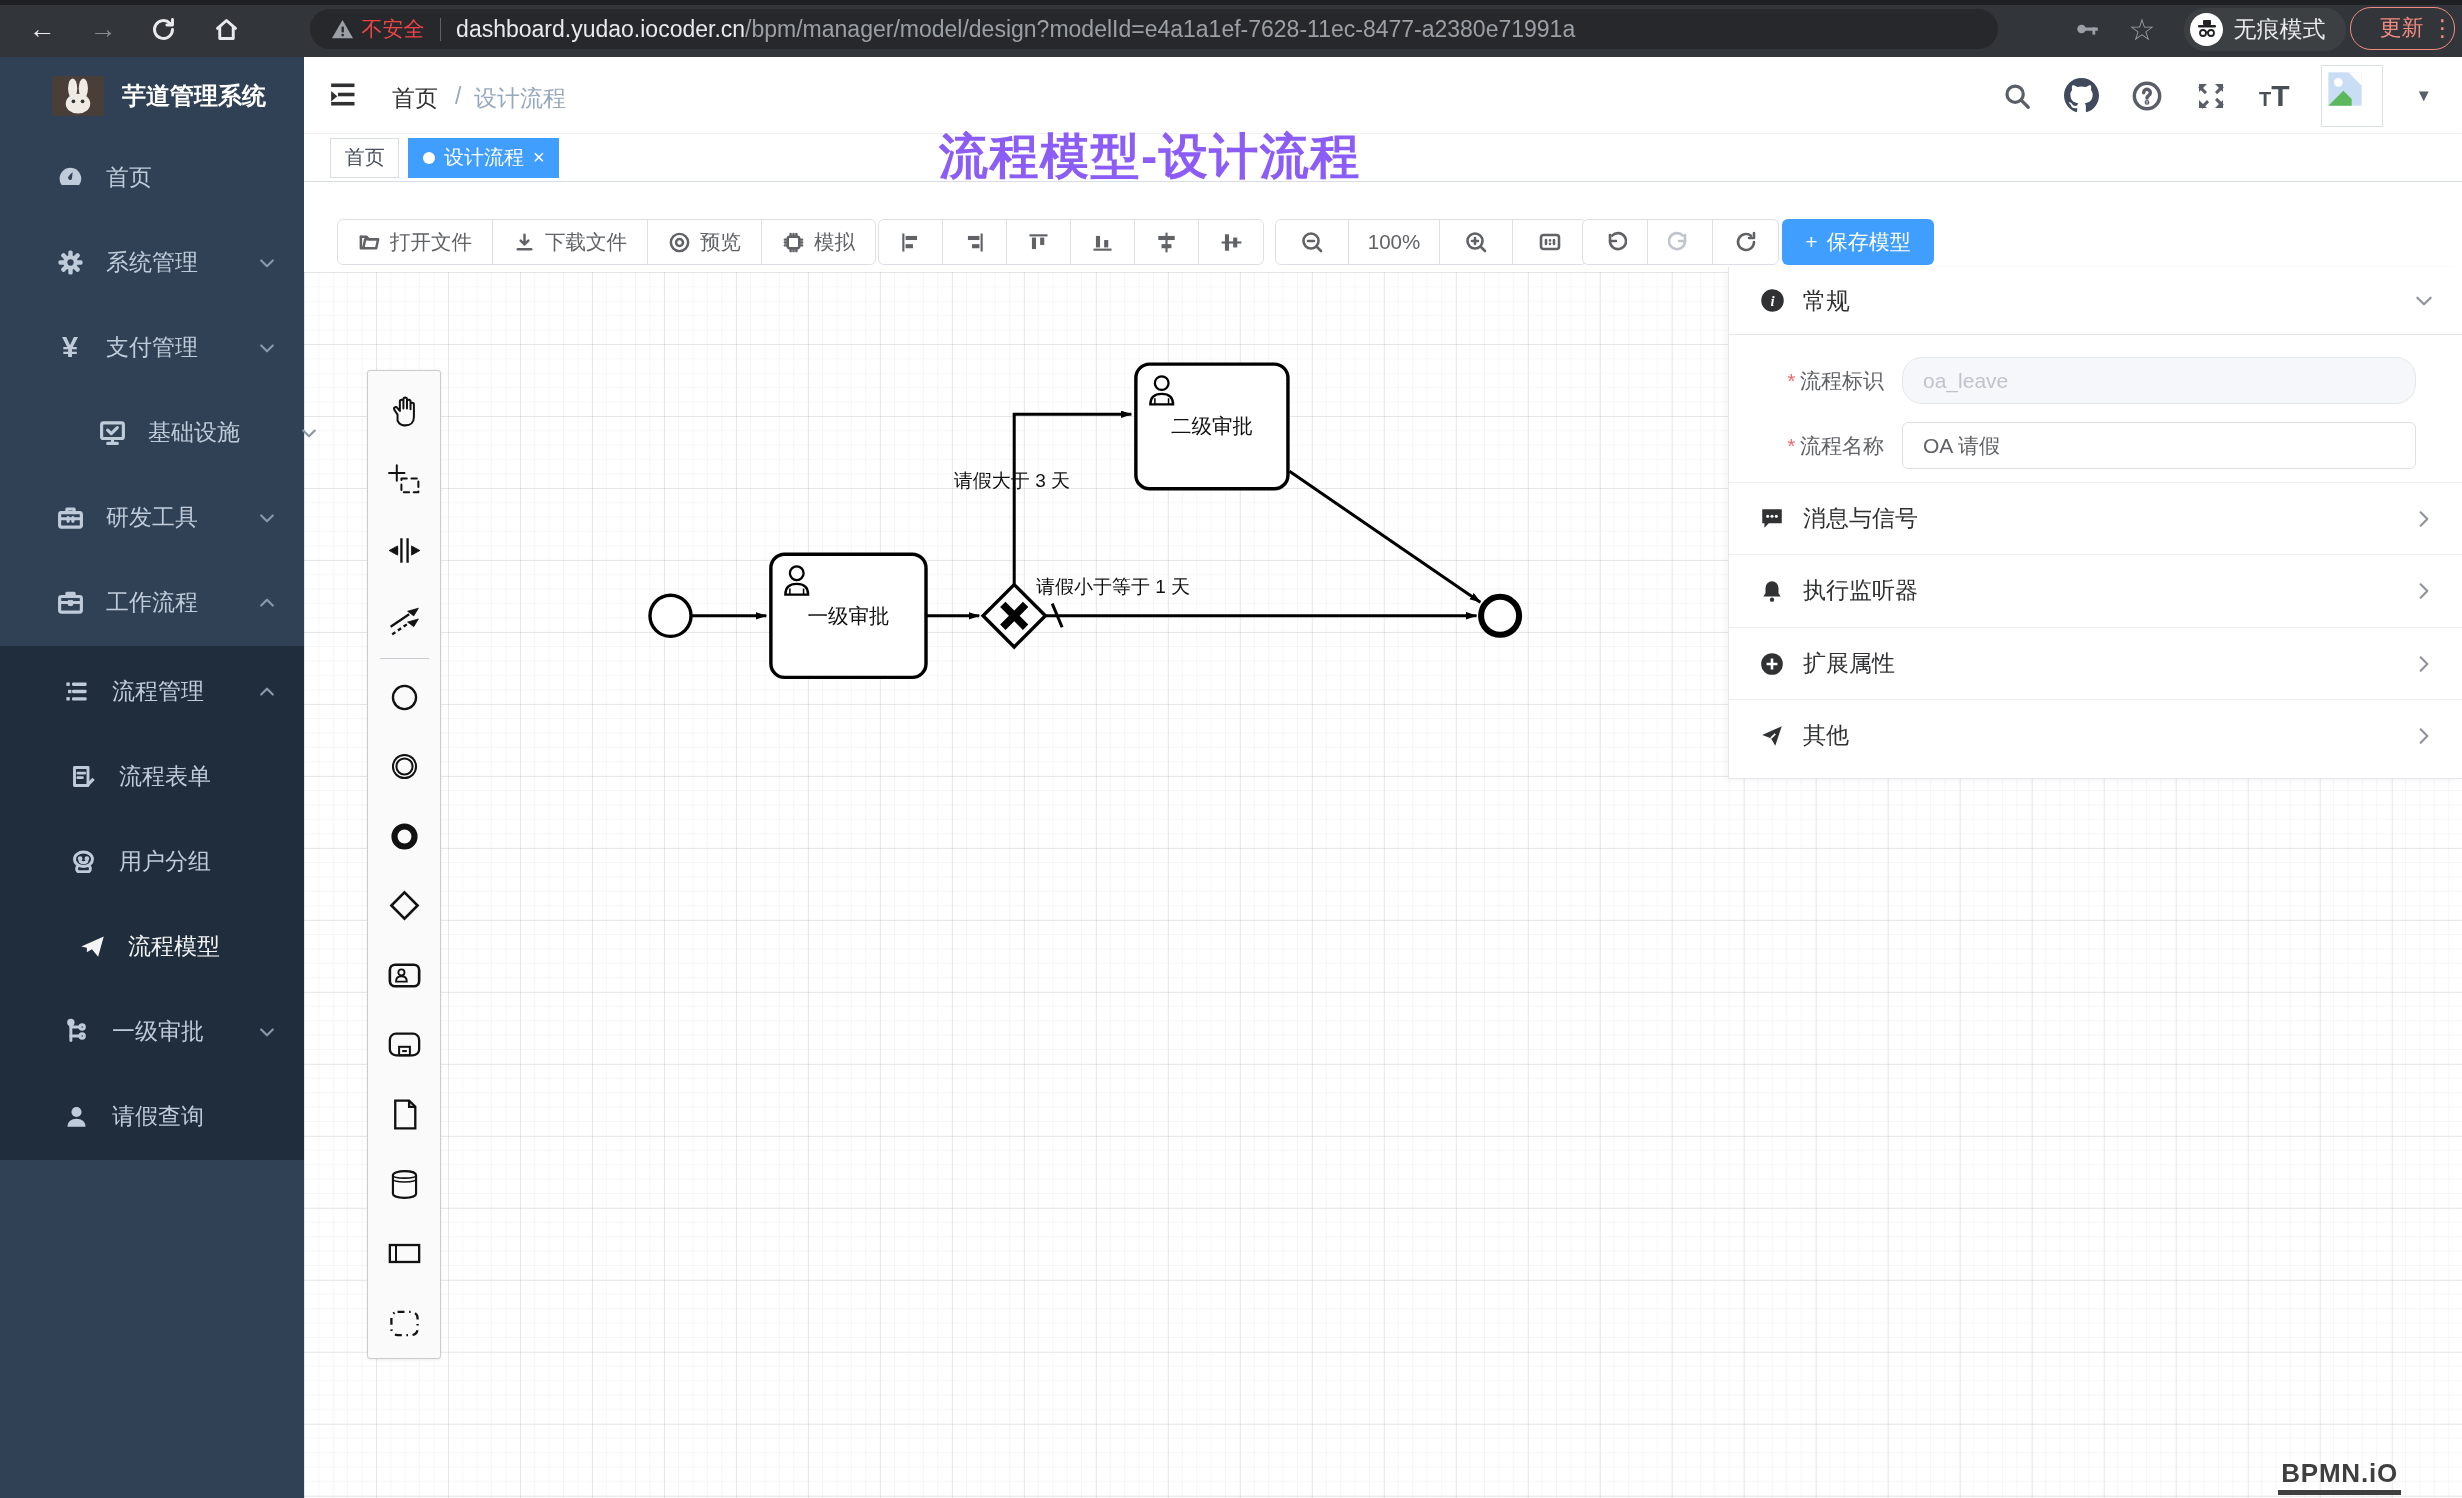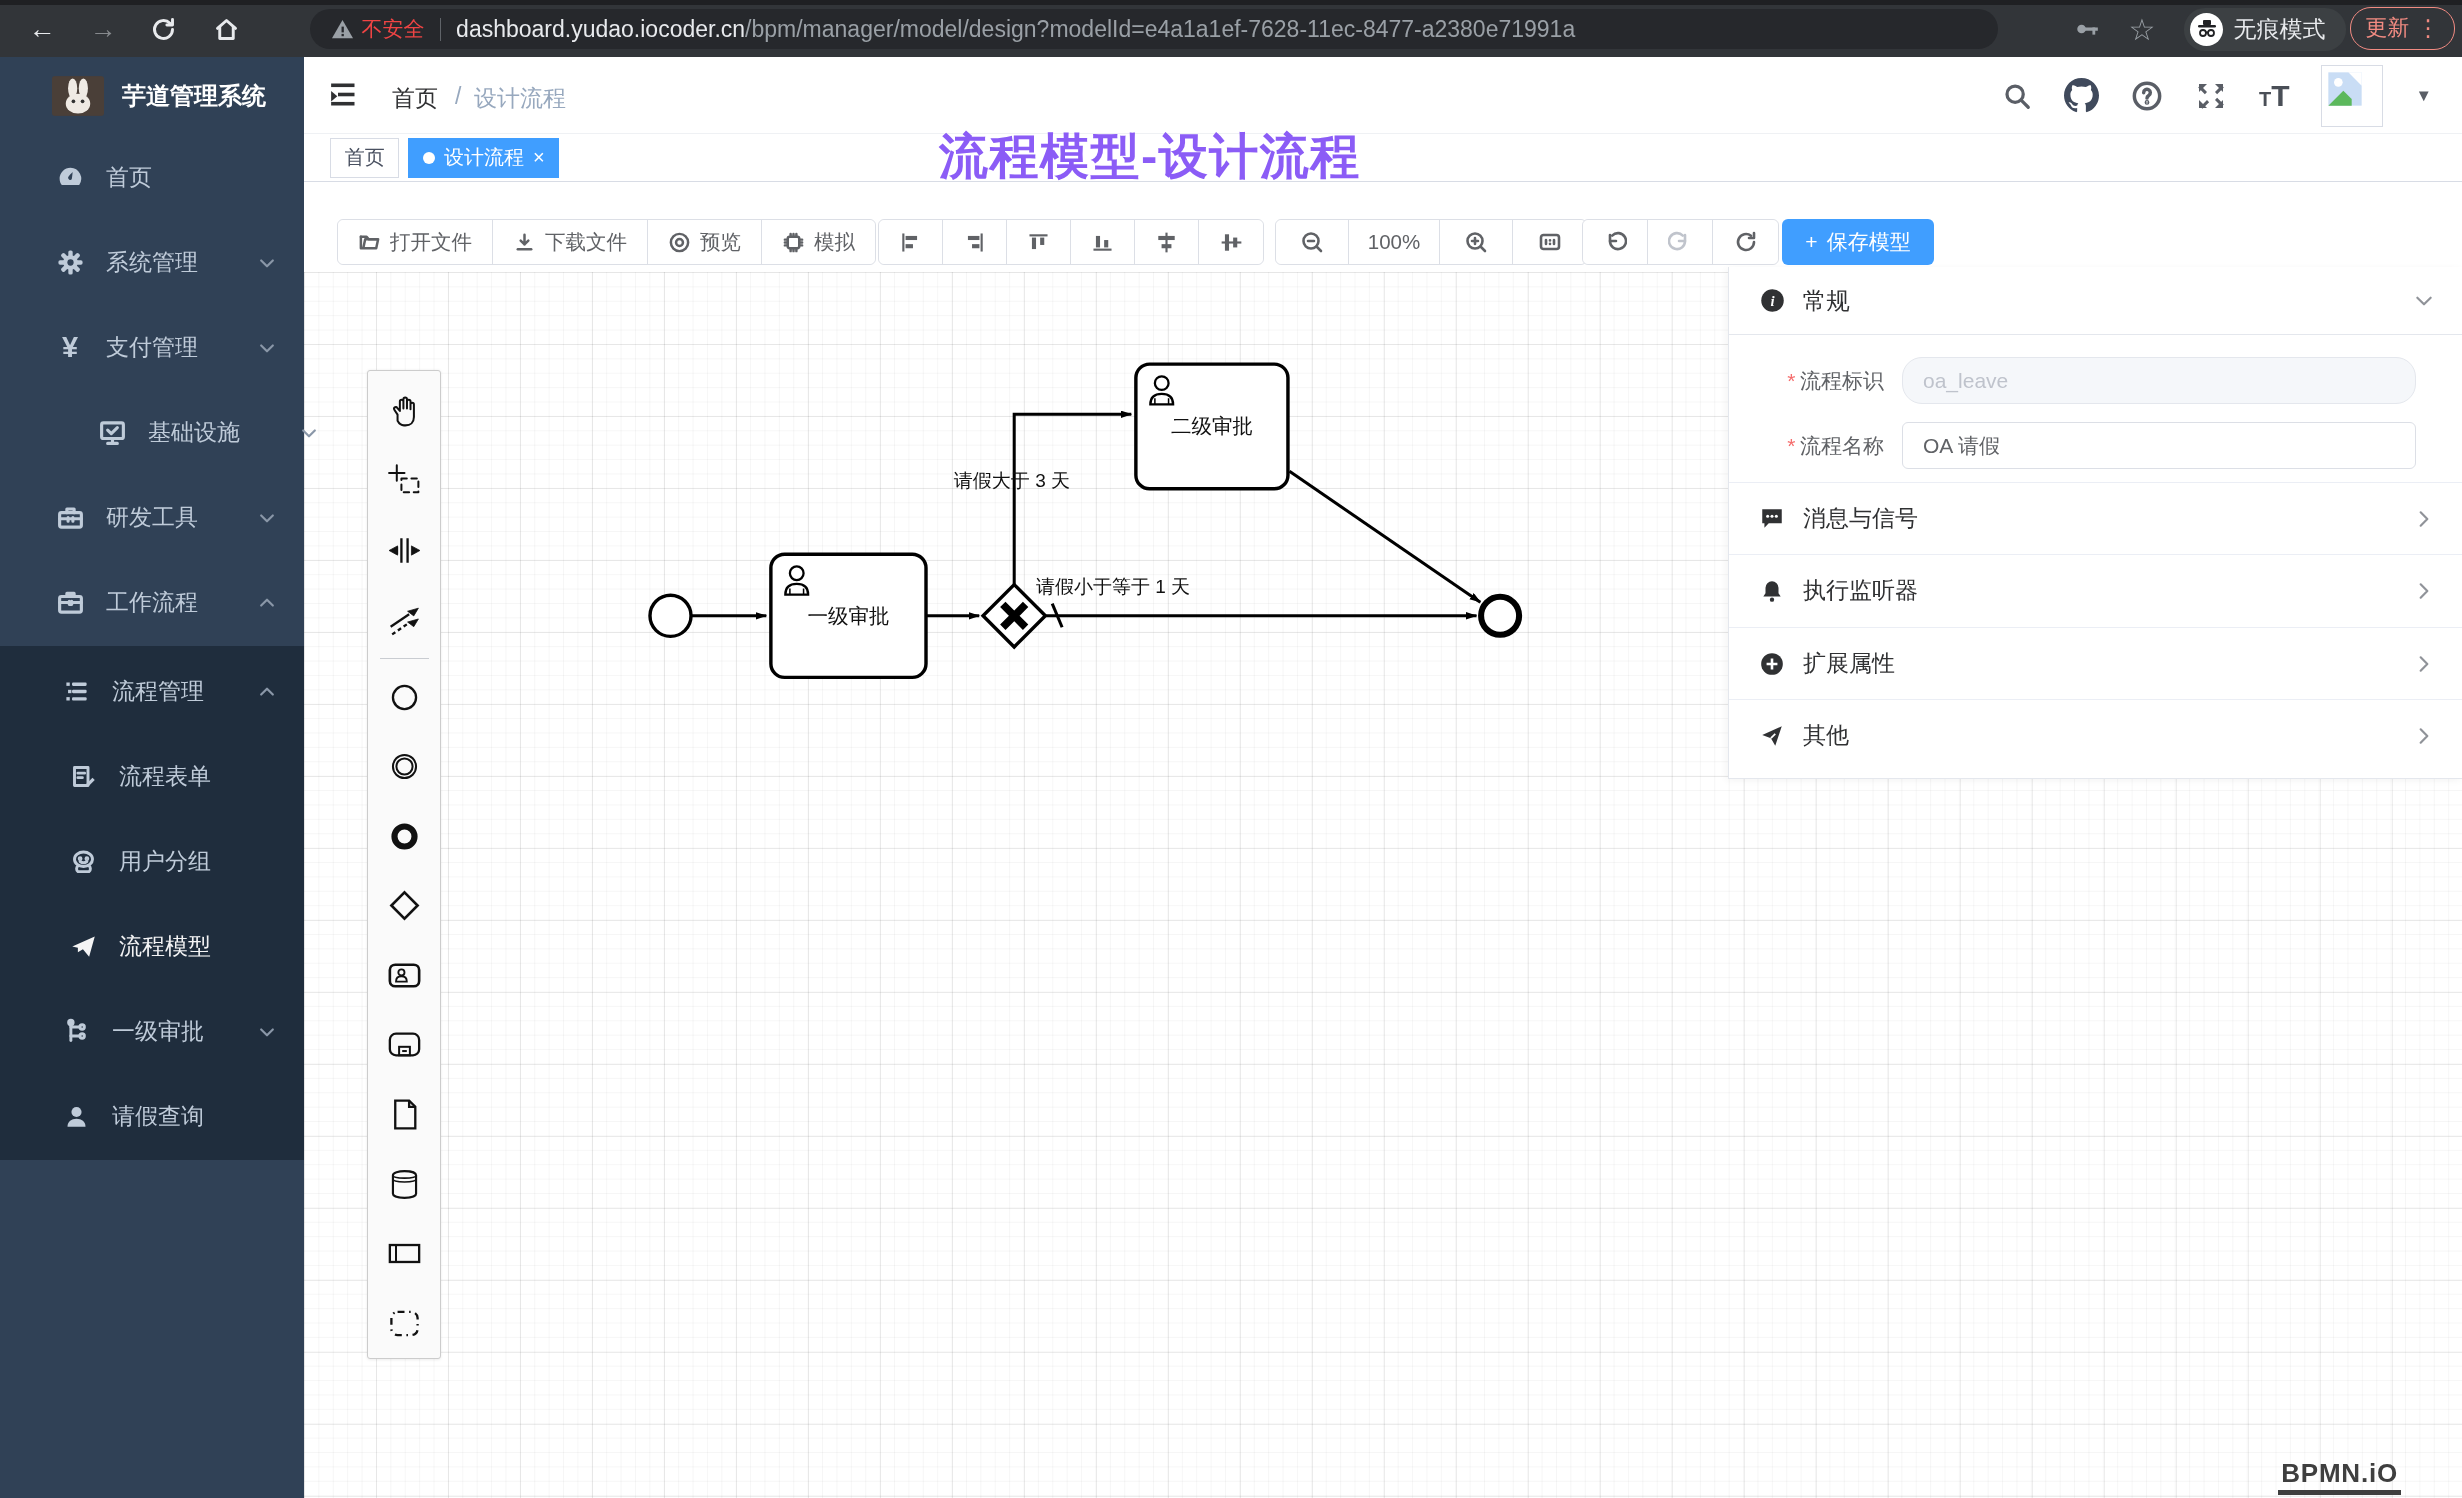--- a/index.html
+++ b/index.html
@@ -18,21 +18,21 @@
   #url-pill .warn { color:#ef4444; font-size:21px; display:flex; align-items:center; gap:7.6px; }
   #url-sep { width:1.5px; height:23px; background:#5f6368; margin:0 15px; }
   .url-host { color:#e8eaed; font-size:23px; }
   .url-path { color:#9aa0a6; font-size:23px; }
   #incog-chip { left:2184px; top:7.6px; height:43px; background:#3c4043; border-radius:21px;
                 display:flex; align-items:center; padding:0 20px 0 6px; gap:10.6px; }
   #incog-chip .circ { width:33px; height:33px; background:#fff; border-radius:50%;
                       display:flex; align-items:center; justify-content:center; }
   #incog-chip span { color:#e8eaed; font-size:23px; }
   #update-pill { left:2350px; top:6.8px; width:105px; height:43px; border:1.5px solid #f28b82; border-radius:21px;
-                 display:flex; align-items:center; justify-content:center; gap:7.6px; color:#f28b82; font-size:22px; }
+                 display:flex; align-items:center; justify-content:flex-end; gap:7.6px; color:#f28b82; font-size:22px; }
 
   
   #sidebar { left:0; top:57px; width:304px; height:1441px; background:#304156; z-index:40; }
   #side-logo { left:0; top:0; width:304px; height:78px; display:flex; align-items:center; padding-left:52px; gap:18px; }
   #side-logo .logo-img { width:52px; height:40px; border-radius:3px; overflow:hidden; }
   #side-logo .t { color:#fff; font-size:24px; font-weight:bold; white-space:nowrap; }
   #submenu-bg { left:0; top:589px; width:304px; height:514px; background:#1f2d3d; }
   .mi { left:0; width:304px; height:85px; display:flex; align-items:center; color:#bfcbd9; font-size:23px; }
   .mi .mic { width:30px; height:30px; display:flex; align-items:center; justify-content:center; margin-right:21px; }
   .mi .lbl { flex:1; white-space:nowrap; }
@@ -288,21 +288,21 @@
         <svg class="s" width="27" height="27" viewBox="0 0 24 24">
             <ellipse cx="12" cy="10" rx="8" ry="6.5"></ellipse>
             <circle cx="9" cy="9.5" r="0.8" fill="#bfcbd9"></circle>
             <circle cx="15" cy="9.5" r="0.8" fill="#bfcbd9"></circle>
             <path d="M9 12c1.8 1.4 4.2 1.4 6 0"></path>
             <path d="M7 16c-1.5 1-1.5 4 0 5h10c1.5-1 1.5-4 0-5"></path>
           </svg>
       </span>
       <span class="lbl">用户分组</span>
     </div>
-    <div class="mi abs pl3 active" style="top:847px;">
+    <div class="mi abs pl3 active" style="top:847px;margin-left:9px;">
       <span class="mic">
         <svg width="27" height="27" viewBox="0 0 24 24" fill="#f4f4f5">
             <path d="M2 12 22 3l-5 18-5.5-6.5L7 17v-4z"></path>
           </svg>
       </span>
       <span class="lbl">流程模型</span>
     </div>
     <div class="mi abs pl2" style="top:932px;">
       <span class="mic">
         <svg class="s" width="27" height="27" viewBox="0 0 24 24">

